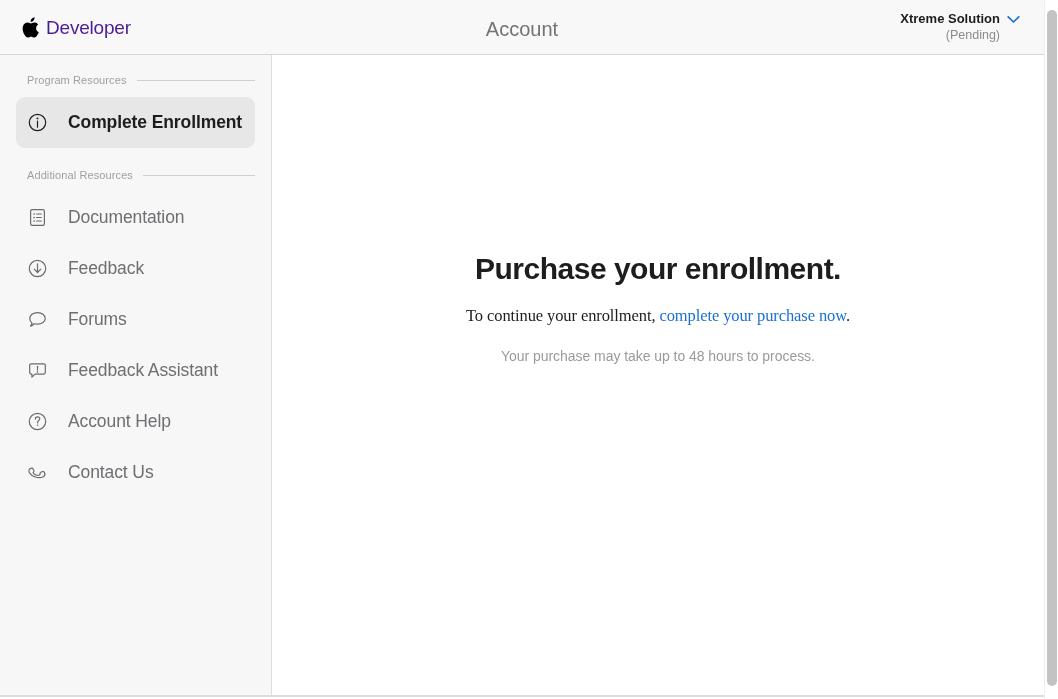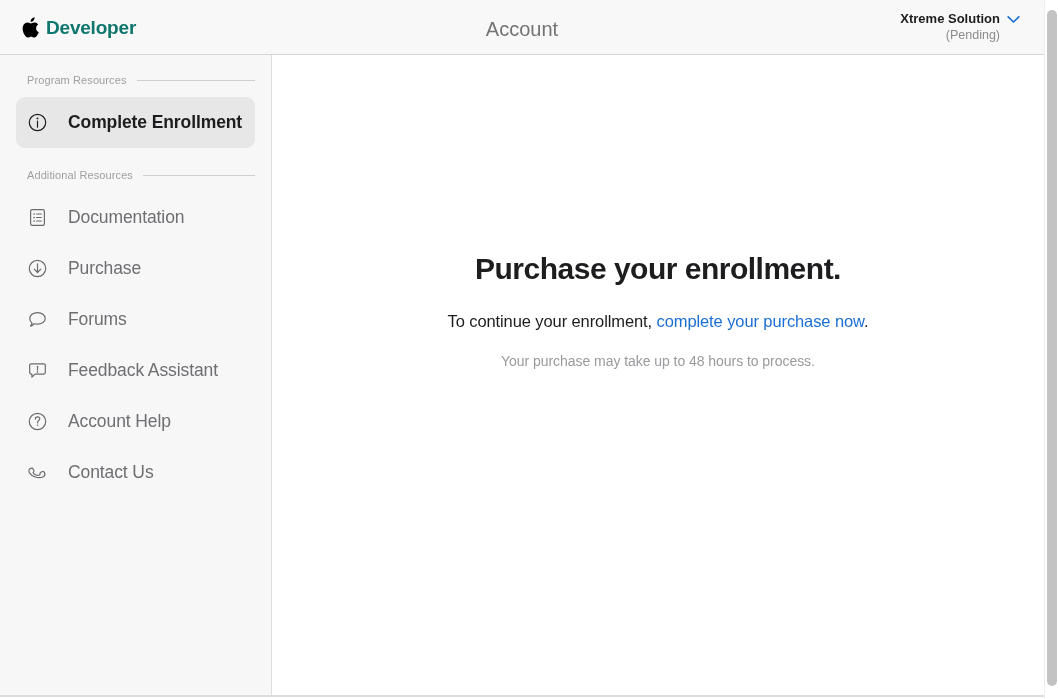--- a/index.html
+++ b/index.html
@@ -38,22 +38,22 @@
     gap: 7px;
     margin-left: 22px;
   }
   .apple-logo {
     width: 17px;
     height: 21px;
     display: block;
   }
   .brand-name {
     font-size: 19px;
-    font-weight: 700;
-    color: #0f766e;
+    font-weight: 400;
+    color: #4c1d95;
     letter-spacing: -0.2px;
     line-height: 1;
   }
 
   .page-title {
     position: absolute;
     left: 0;
     right: 0;
     top: 18px;
     text-align: center;
@@ -188,24 +188,25 @@
     padding: 0 40px;
   }
   .hero h1 {
     font-size: 30px;
     font-weight: 700;
     color: #1d1d1f;
     letter-spacing: -0.5px;
     line-height: 1.15;
   }
   .hero .sub {
-    margin-top: 25px;
+    margin-top: 19px;
     font-size: 16.5px;
     color: #1d1d1f;
     letter-spacing: -0.1px;
+    font-family: Liberation Serif, serif;
   }
   .hero .sub a {
     color: #1b6fd4;
     text-decoration: none;
   }
   .hero .note {
     margin-top: 22px;
     font-size: 14px;
     color: #9a9a9e;
     letter-spacing: -0.05px;
@@ -315,21 +316,21 @@
         <span class="text">Documentation</span>
       </div>
 
       <div class="nav-item">
         <span class="icon">
           <svg width="21" height="21" viewBox="0 0 21 21" aria-hidden="true">
             <circle cx="10.5" cy="10.5" r="8.2" fill="none" stroke="currentColor" stroke-width="1.2"></circle>
             <path d="M10.5 5.8 V14.4 M7.2 11.1 L10.5 14.5 L13.8 11.1" fill="none" stroke="currentColor" stroke-width="1.2" stroke-linecap="round" stroke-linejoin="round"></path>
           </svg>
         </span>
-        <span class="text">Purchase</span>
+        <span class="text">Feedback</span>
       </div>
 
       <div class="nav-item">
         <span class="icon">
           <svg width="21" height="21" viewBox="0 0 21 21" aria-hidden="true">
             <path d="M10.5 3.6 C14.9 3.6 18.2 6.2 18.2 9.4 C18.2 12.6 14.9 15.2 10.5 15.2 C9.3 15.2 8.2 15.05 7.2 14.75 C6.0 15.9 4.6 16.8 3.4 17.1 C4.2 16.2 4.85 15.1 5.0 13.9 C3.4 12.75 2.8 11.2 2.8 9.4 C2.8 6.2 6.1 3.6 10.5 3.6 Z" fill="none" stroke="currentColor" stroke-width="1.2" stroke-linejoin="round"></path>
           </svg>
         </span>
         <span class="text">Forums</span>
       </div>

